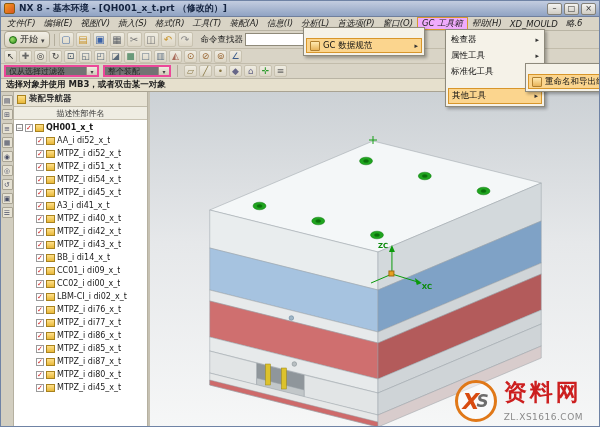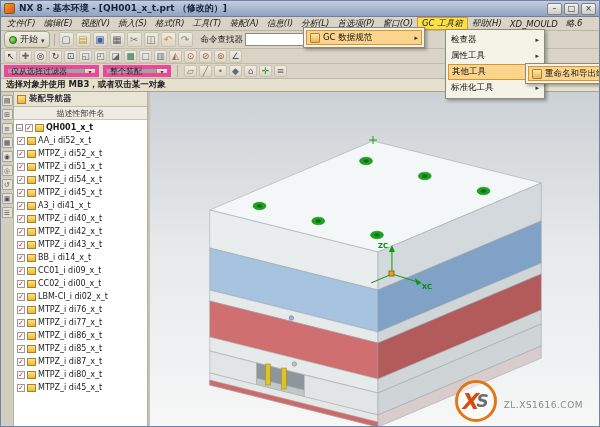--- a/index.html
+++ b/index.html
@@ -10,58 +10,58 @@
   
   .titlebar{height:16px;background:linear-gradient(180deg,#c3cde0,#90a3c3);display:flex;align-items:center;padding:0 3px;gap:4px;border-bottom:1px solid #6f7f9d;}
   .app-icon{width:11px;height:11px;background:linear-gradient(135deg,#f59a23,#d9541e);border:1px solid #8a5a10;border-radius:2px;flex:0 0 auto;}
   .title{font-size:9px;font-weight:bold;color:#14233f;flex:1;white-space:nowrap;overflow:hidden;}
   .win-controls{display:flex;gap:2px;}
   .wbtn{width:15px;height:12px;background:linear-gradient(#f5f4f1,#cfccc4);border:1px solid #84827a;border-radius:2px;font-size:8px;line-height:10px;text-align:center;color:#333;cursor:default;}
 
   
   .menubar{height:14px;background:#d9d4c6;border-bottom:1px solid #b9b4a4;display:flex;align-items:stretch;padding-left:2px;overflow:hidden;}
   .menu-item{padding:0 4px;display:flex;align-items:center;font-size:8.5px;color:#1c1c1c;white-space:nowrap;font-style:italic;}
-  .menu-item.selected{background:#fde047;border:1px solid #d79a2e;text-align:center;}
+  .menu-item.selected{background:#f0abfc;border:1px solid #d79a2e;text-align:center;}
 
   
   .toolbar{display:flex;align-items:center;gap:2px;padding:0 3px;background:#d9d4c6;border-bottom:1px solid #c2bcab;overflow:hidden;}
   .toolbar.row1{height:18px;}
   .toolbar.row2{height:15px;}
   .tb-group{display:flex;align-items:center;gap:2px;}
   .tb-icon{width:15px;height:15px;display:flex;align-items:center;justify-content:center;border:1px solid #c8c2b0;border-radius:2px;background:linear-gradient(#efece2,#dcd6c6);font-size:10px;line-height:1;cursor:default;}
   .row2 .tb-icon{width:13px;height:13px;font-size:9px;}
   .tb-sep{width:1px;height:12px;background:#b3ad9c;margin:0 2px;flex:0 0 auto;}
   .start-btn{display:flex;align-items:center;gap:3px;padding:1px 4px;border:1px solid #a9a28e;border-radius:4px;background:linear-gradient(#f2efe6,#d8d2c0);white-space:nowrap;}
   .start-dot{width:8px;height:8px;border-radius:50%;background:radial-gradient(circle at 35% 35%,#9fe06a,#2f8f1f);border:1px solid #1f6f13;}
   .caret-down::after{content:"▾";font-size:7px;color:#444;}
   .cmd-label{margin-left:6px;font-size:8.5px;white-space:nowrap;}
   .cmd-input{width:64px;height:13px;border:1px solid #8f8a7a;background:#fff;font-size:8px;padding:0 2px;font-family:inherit;}
 
   
   .filterbar{height:15px;background:#d9d4c6;border-bottom:1px solid #b9b4a4;display:flex;align-items:center;gap:4px;padding:0 3px;overflow:hidden;}
-  .combo{display:flex;align-items:center;border:4px solid #ec4899;background:#a3a3a3;height:12px;font-size:8px;padding-left:3px;white-space:nowrap;}
+  .combo{display:flex;align-items:center;border:2px solid #ec4899;background:#737373;height:12px;font-size:8px;padding-left:3px;white-space:nowrap;}
   .combo-text{padding-right:3px;}
   .combo-caret{width:11px;height:100%;background:linear-gradient(#f0ece0,#cfc9b8);border-left:1px solid #9a9484;display:flex;align-items:center;justify-content:center;}
   .combo-caret::after{content:"▾";font-size:6px;color:#444;}
 
   
   .promptbar{height:13px;background:#e6e0cd;border-bottom:1px solid #a9a392;display:flex;align-items:center;padding:0 5px;font-size:8.5px;color:#222;font-weight:bold;}
 
   
   .main{display:flex;height:336px;}
   .resource-strip{width:13px;background:#d2cec0;border-right:1px solid #b5b0a0;display:flex;flex-direction:column;align-items:center;padding-top:3px;gap:3px;}
   .rs-icon{width:11px;height:11px;font-size:7px;line-height:10px;text-align:center;color:#4a4f66;background:#e6e2d4;border:1px solid #a9a494;border-radius:1px;cursor:default;}
 
   .nav-panel{width:134px;background:#f3f1e9;border-right:1px solid #b5b0a0;display:flex;flex-direction:column;overflow:hidden;}
   .nav-header{height:15px;display:flex;align-items:center;gap:3px;padding:0 3px;background:#e8e4d6;border-bottom:1px solid #c0bbaa;font-size:8.5px;font-weight:bold;color:#333;}
   .nav-header-icon{width:9px;height:9px;background:linear-gradient(#ffe08a,#e8b83a);border:1px solid #a8821e;}
   .nav-colhead{height:13px;display:flex;align-items:center;padding:0 4px;background:#efede3;border-bottom:1px solid #c9c4b4;font-size:8px;color:#333;justify-content:center;}
   .tree{flex:1;background:#fff;overflow:hidden;padding-top:1px;}
   .tree-row{height:13px;display:flex;align-items:center;gap:2px;padding:0 2px;font-size:8px;white-space:nowrap;overflow:hidden;color:#1a1a1a;}
-  .tree-row.child{padding-left:3px;}
+  .tree-row.child{padding-left:22px;}
   .expander{width:7px;height:7px;border:1px solid #8a8a8a;background:#fff;font-size:6px;line-height:5px;text-align:center;color:#333;flex:0 0 auto;}
   .expander::before{content:"−";}
   .checkbox{width:8px;height:8px;border:1px solid #9a9a9a;background:#fff;font-size:7px;line-height:7px;text-align:center;color:#cc2222;font-weight:bold;flex:0 0 auto;}
   .checkbox::before{content:"✓";}
   .part-icon{width:9px;height:8px;background:linear-gradient(#ffe08a,#e8b83a);border:1px solid #a8821e;flex:0 0 auto;}
   .tree-label{overflow:hidden;text-overflow:ellipsis;}
   .splitter{width:2px;background:#c6c1b2;}
 
   
   .viewport{position:relative;flex:1;background:linear-gradient(180deg,#ccd1d5 0%,#e6e8ea 45%,#f6f7f7 100%);overflow:hidden;}
@@ -73,21 +73,21 @@
   .wm-name{font-size:23px;font-weight:bold;color:#cc1f1f;letter-spacing:3px;line-height:1;}
   .wm-url{font-size:9px;color:#8a8a8a;letter-spacing:.5px;margin-top:8px;}
 
   
   .menu{position:absolute;background:#f5f2e8;border:1px solid #8e8a7c;box-shadow:2px 2px 3px rgba(0,0,0,.3);padding:2px;z-index:50;}
   .menu-l1{top:26px;left:302px;width:122px;}
   .menu-l2{top:28px;left:444px;width:100px;}
   .menu-l3{top:62px;left:524px;width:88px;}
   .menu-row{height:15px;display:flex;align-items:center;gap:3px;padding:0 3px;font-size:8.5px;white-space:nowrap;overflow:hidden;color:#111;}
   .menu-l2 .menu-row{height:16px;}
-  .menu-row.selected{background:#fbd58e;border:1px solid #d8962a;}
+  .menu-row.selected{background:#fbd58e;border:1px solid #d8962a;margin-top:8px;}
   .menu-row.has-sub::after{content:"▸";margin-left:auto;font-size:7px;color:#333;}
   .menu-icon{width:10px;height:10px;flex:0 0 auto;border:1px solid #b08030;background:linear-gradient(#ffe9b0,#e8b45a);border-radius:1px;}
 </style>
 </head>
 <body>
 
 <div class="window">
 
   <div class="titlebar">
     <span class="app-icon"></span>
@@ -519,20 +519,21 @@
             <line x1="220" y1="48" x2="228" y2="48"></line>
         </g>
       </svg>
 
       <div class="watermark">
         <div class="wm-circle">
           <span class="wm-x">X</span>
           <span class="wm-s">S</span>
         </div>
         <div>
+          <div class="wm-name">资料网</div>
           <div class="wm-url">ZL.XS1616.COM</div>
         </div>
       </div>
     </div>
   </div>
 
   <div class="menu menu-l1">
     <div class="menu-row selected has-sub">
       <span class="menu-icon"></span>
       <span>GC 数据规范</span>
@@ -542,26 +543,26 @@
   <div class="menu menu-l2">
 
       <div class="menu-row has-sub">
         <span>检查器</span>
       </div>
 
       <div class="menu-row has-sub">
         <span>属性工具</span>
       </div>
 
+      <div class="menu-row has-sub">
+        <span>标准化工具</span>
+      </div>
+
       <div class="menu-row has-sub selected">
         <span>其他工具</span>
-      </div>
-
-      <div class="menu-row has-sub">
-        <span>标准化工具</span>
       </div>
     </div>
 
   <div class="menu menu-l3">
     <div class="menu-row selected">
       <span class="menu-icon"></span>
       <span>重命名和导出组件</span>
     </div>
   </div>
 

